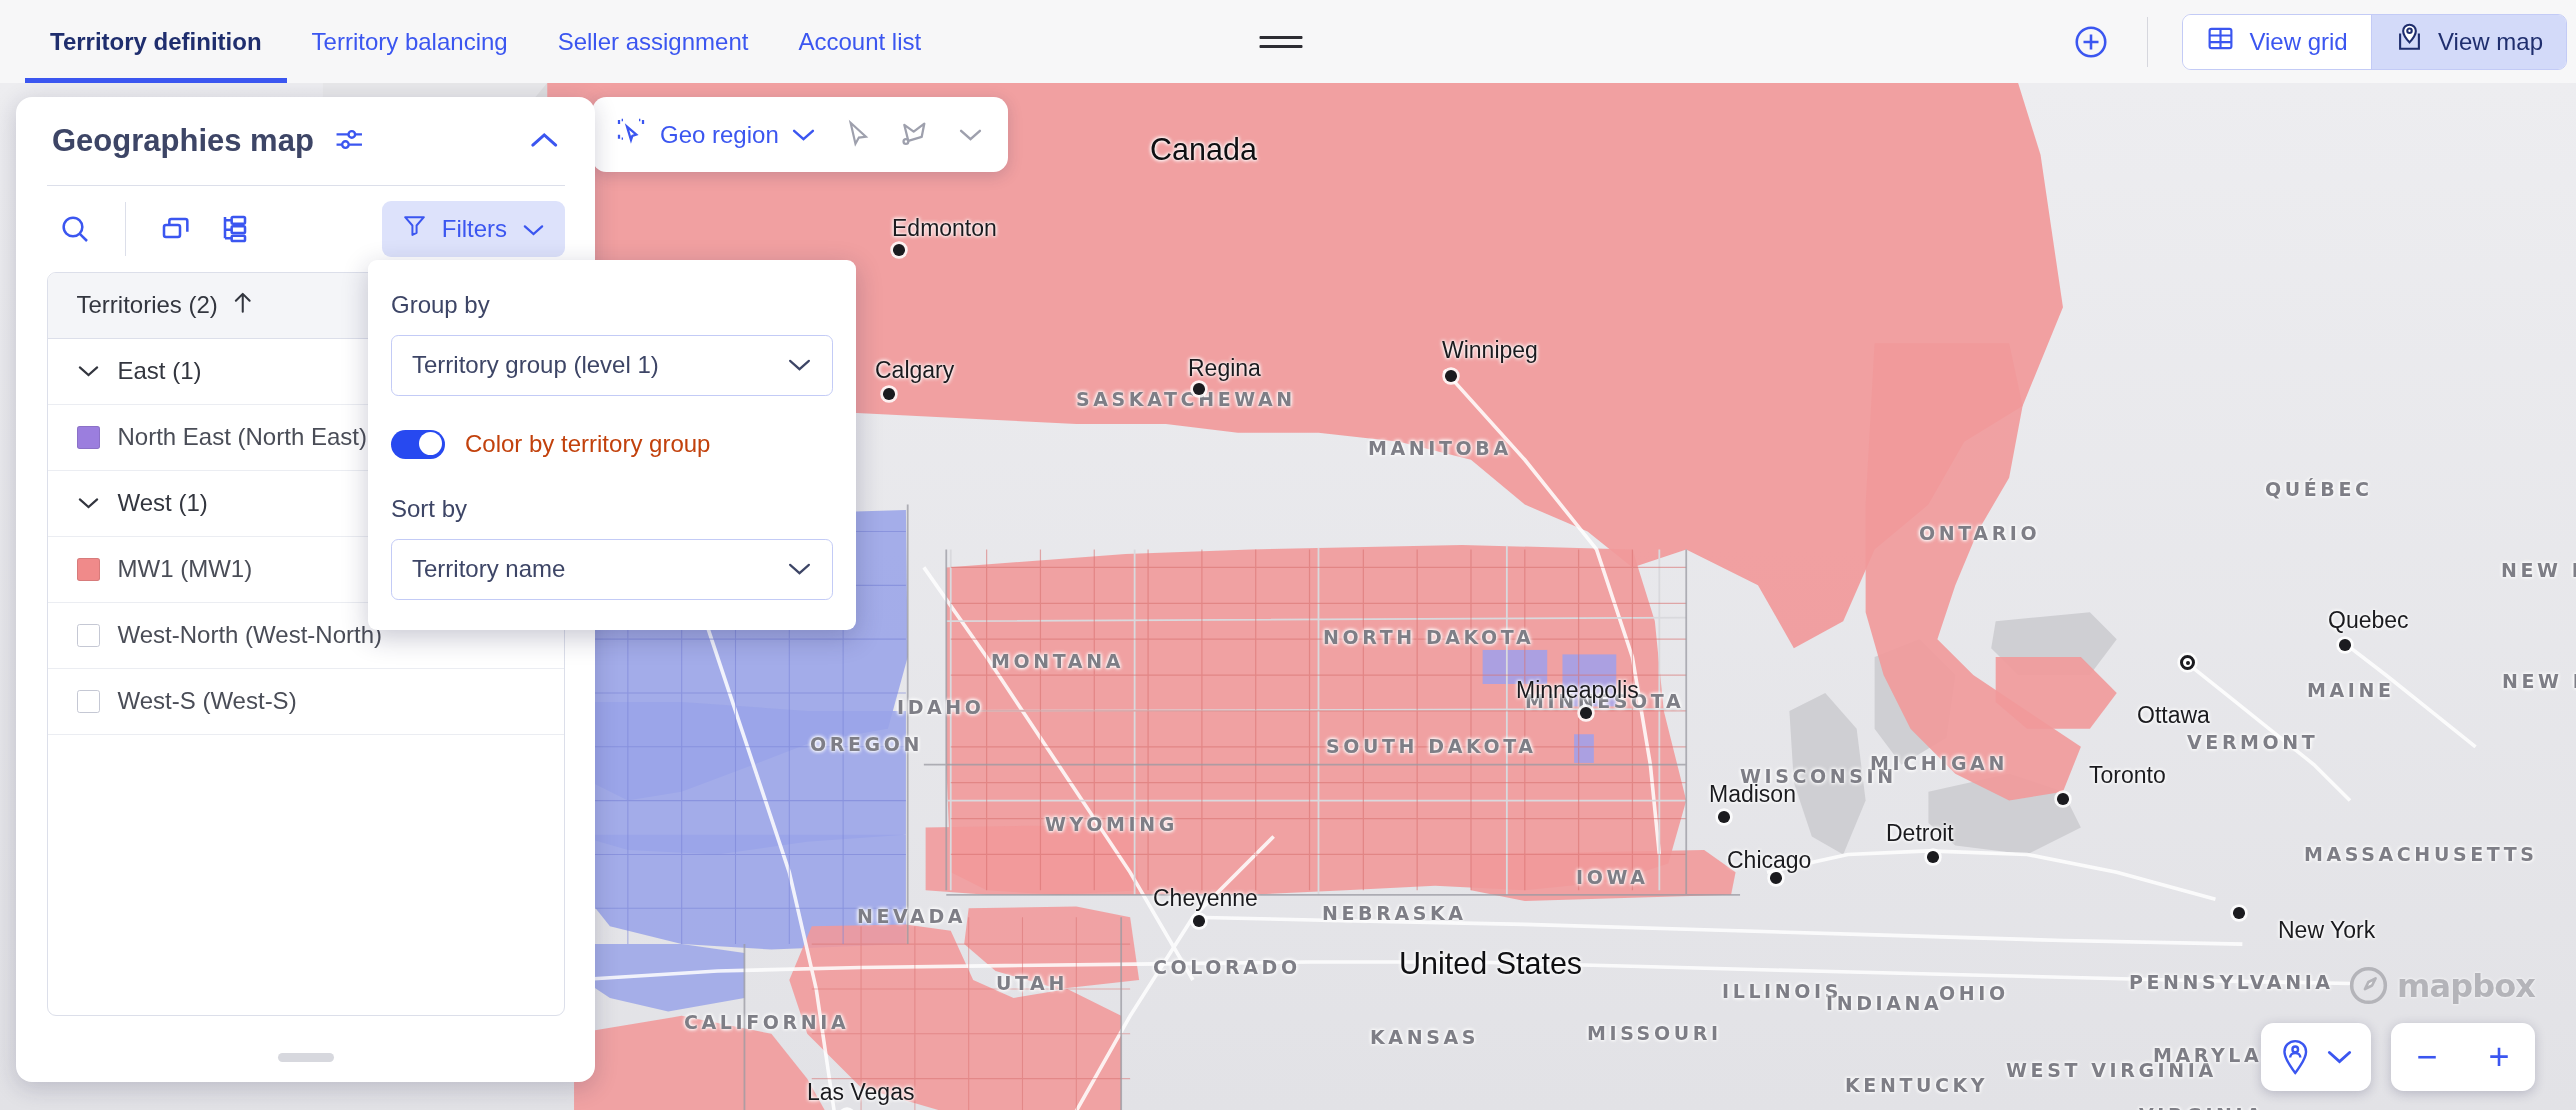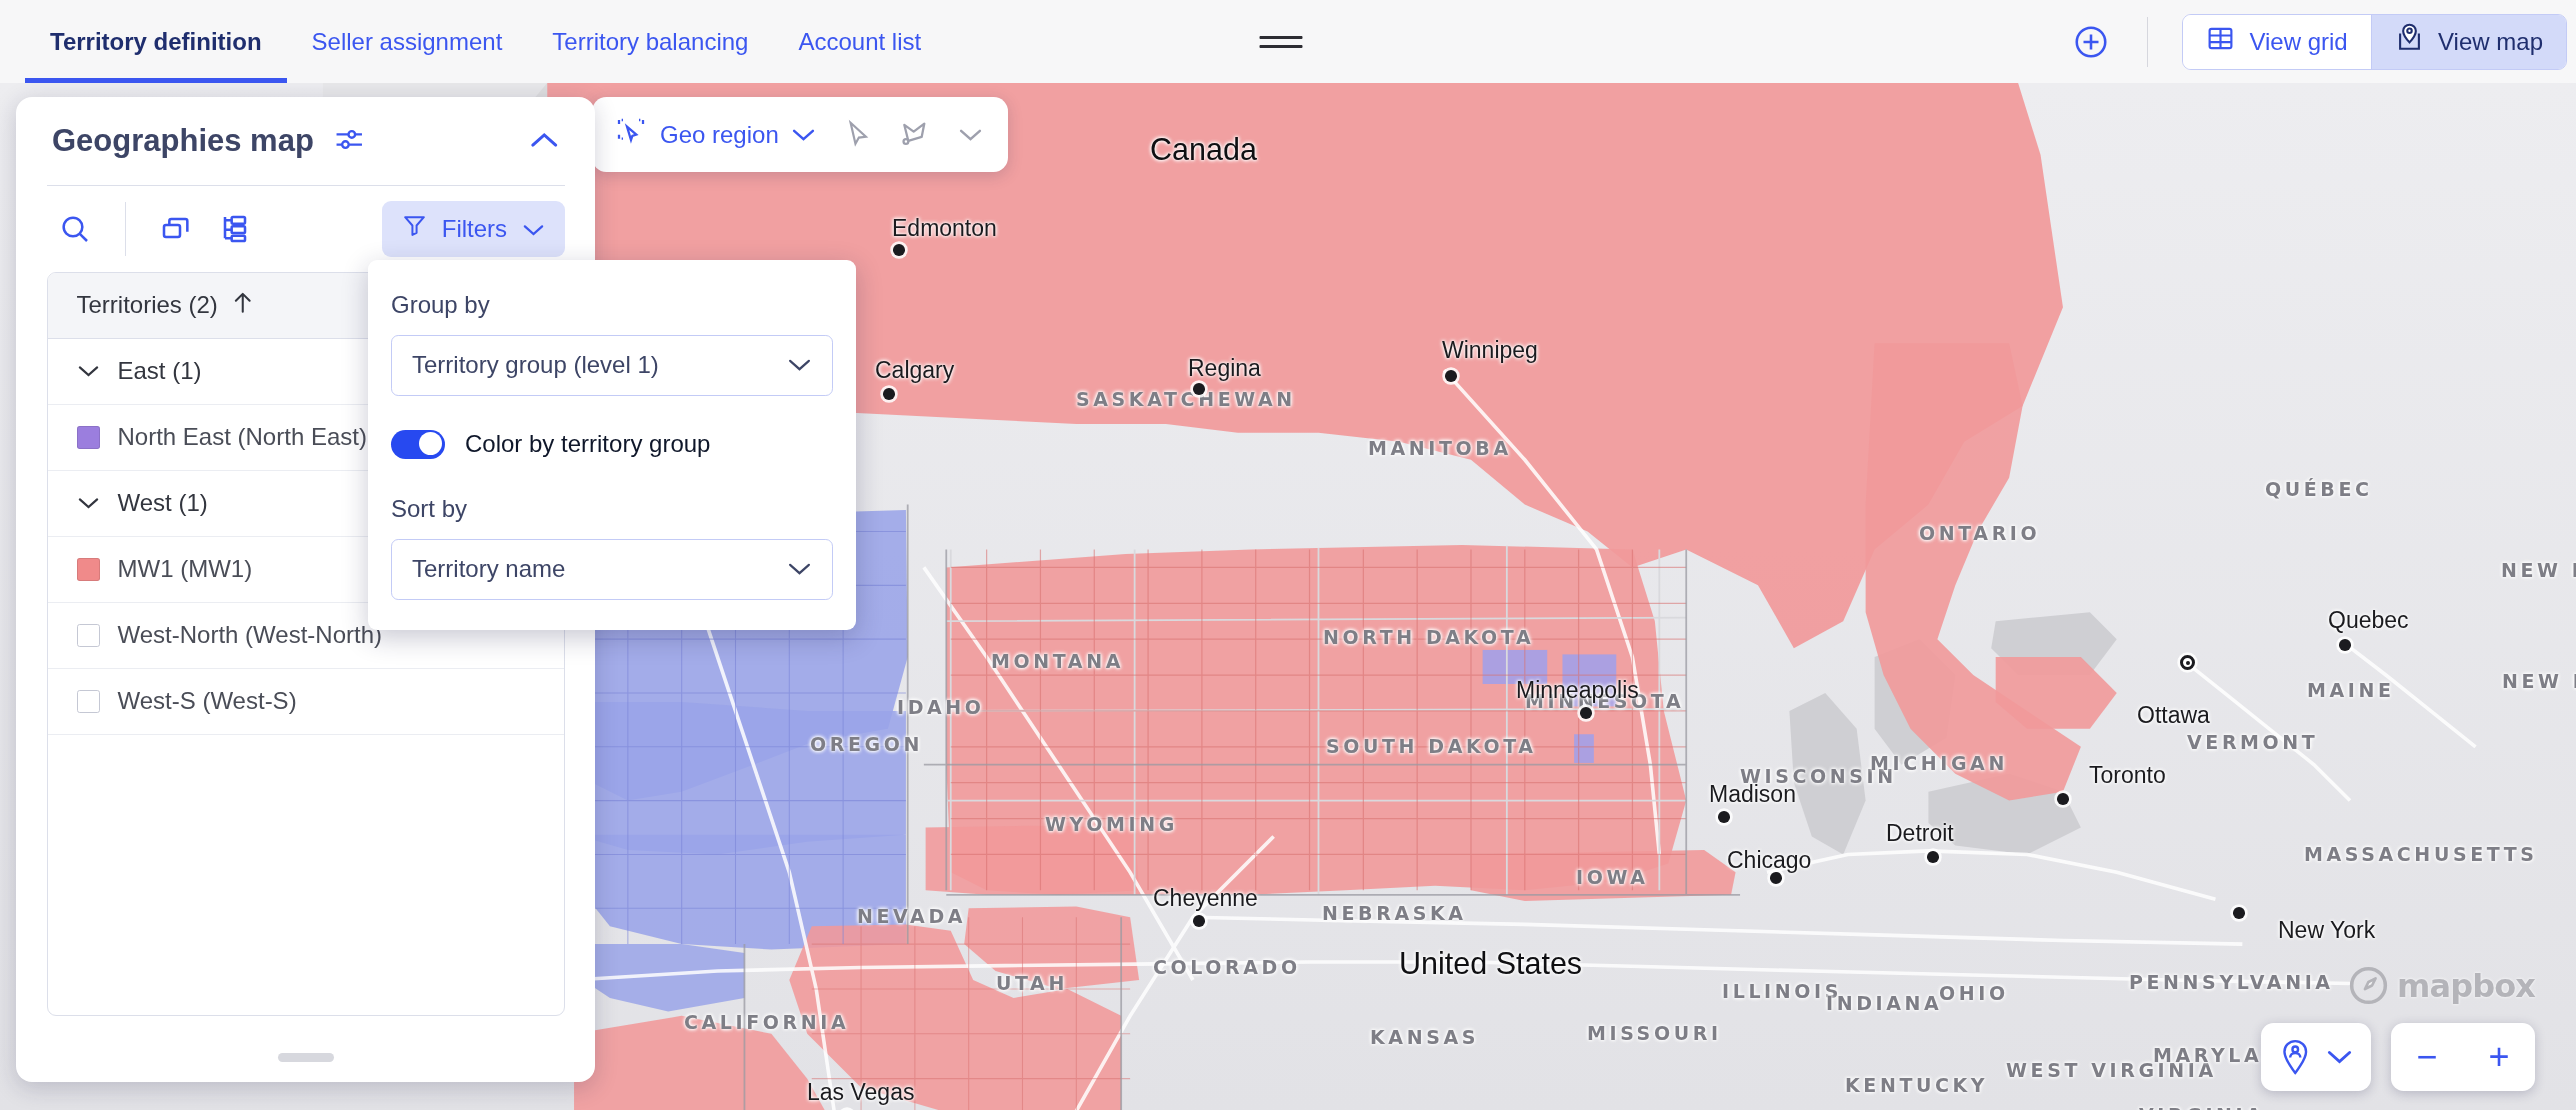--- a/index.html
+++ b/index.html
@@ -246,21 +246,21 @@
     margin: 34px 0 36px 0; cursor: pointer;
   }
   .toggle {
     width: 54px; height: 29px; border-radius: 14.4px; background: #2749f0;
     position: relative; flex: none;
   }
   .toggle::after {
     content: ""; position: absolute; top: 2.7px; right: 2.7px;
     width: 23px; height: 23px; border-radius: 50%; background: #fff;
   }
-  .toggle-label { font-size: 24px; color: #0f172a; }
+  .toggle-label { font-size: 24px; color: #c2410c; }
 </style>
 </head>
 <body>
 
 <div class="map">
 
   <svg width="2576" height="1028" viewBox="0 0 2872 1146">
     <defs>
       <linearGradient id="shade" x1="0" y1="0" x2="0" y2="1">
         <stop offset="0%" stop-color="#ededf0"></stop>
@@ -626,24 +626,24 @@
     </span>
   </div>
 </div>
 
 <div class="topbar">
   <div class="tabs" id="tabs">
       <div class="tab active">
         <span>Territory definition</span>
       </div>
       <div class="tab">
+        <span>Territory balancing</span>
+      </div>
+      <div class="tab">
         <span>Seller assignment</span>
-      </div>
-      <div class="tab">
-        <span>Territory balancing</span>
       </div>
       <div class="tab">
         <span>Account list</span>
       </div>
     </div>
 
   <div class="drag-handle">
     <i></i>
       <i></i>
   </div>

